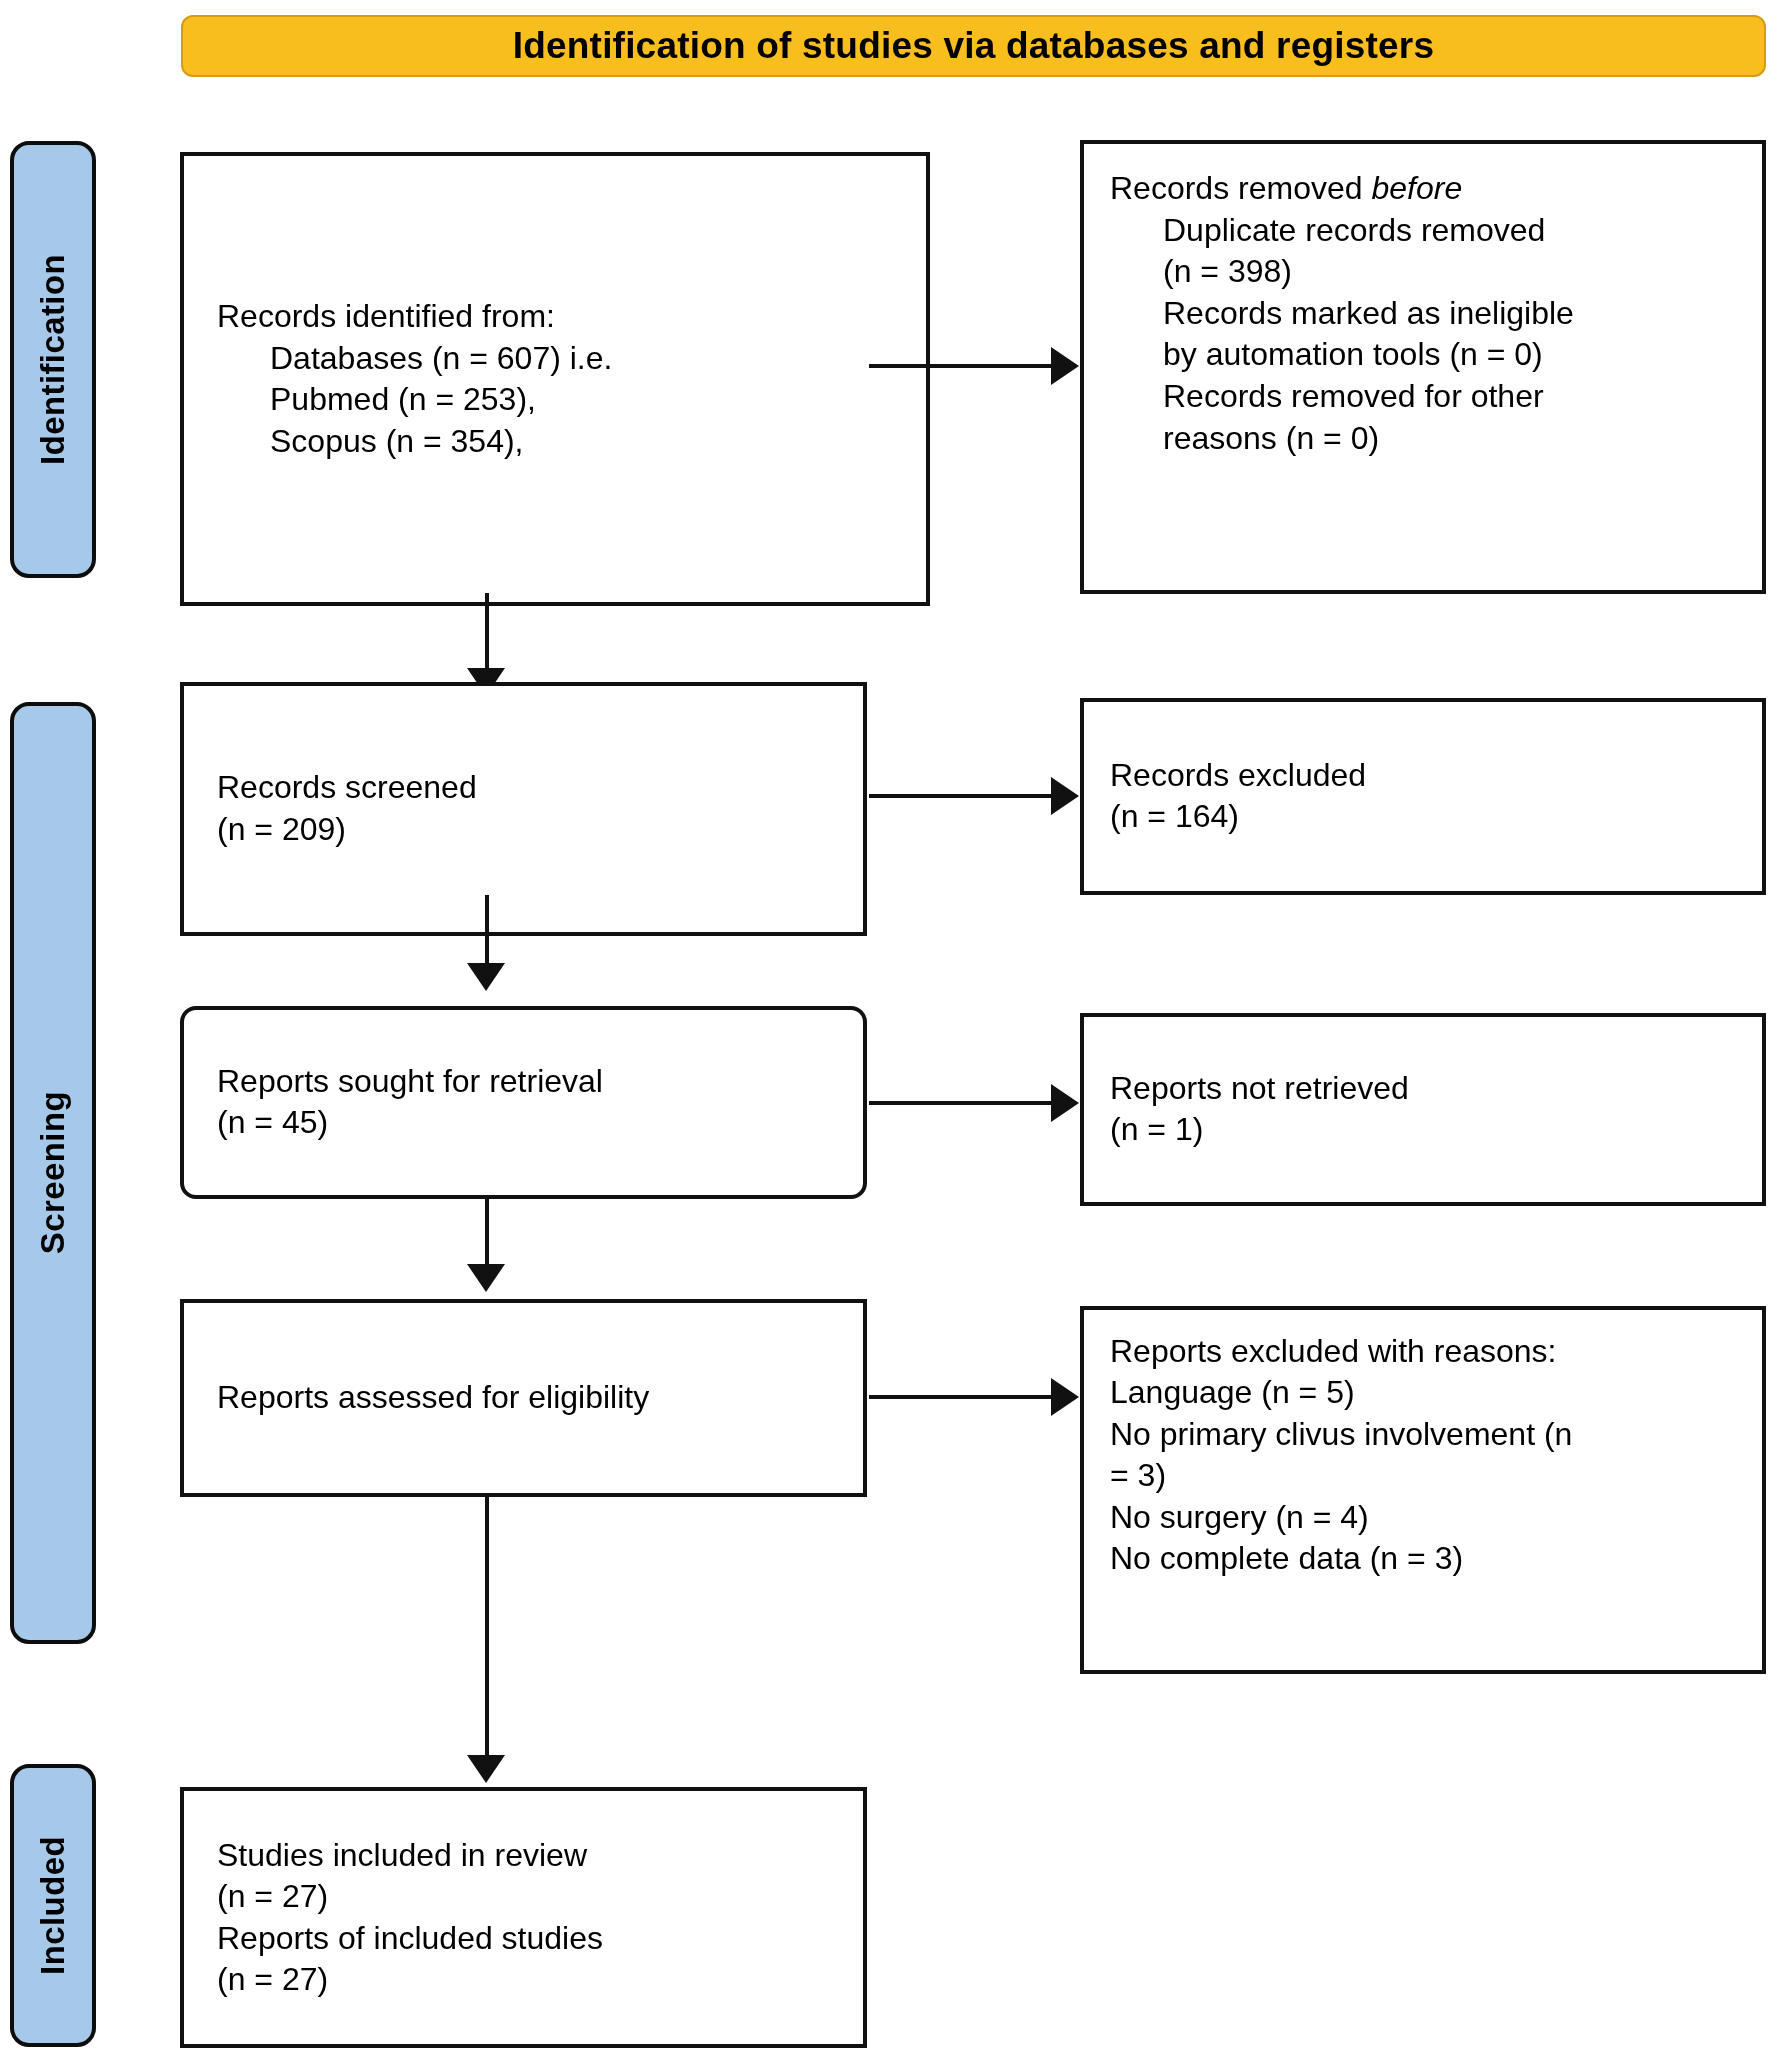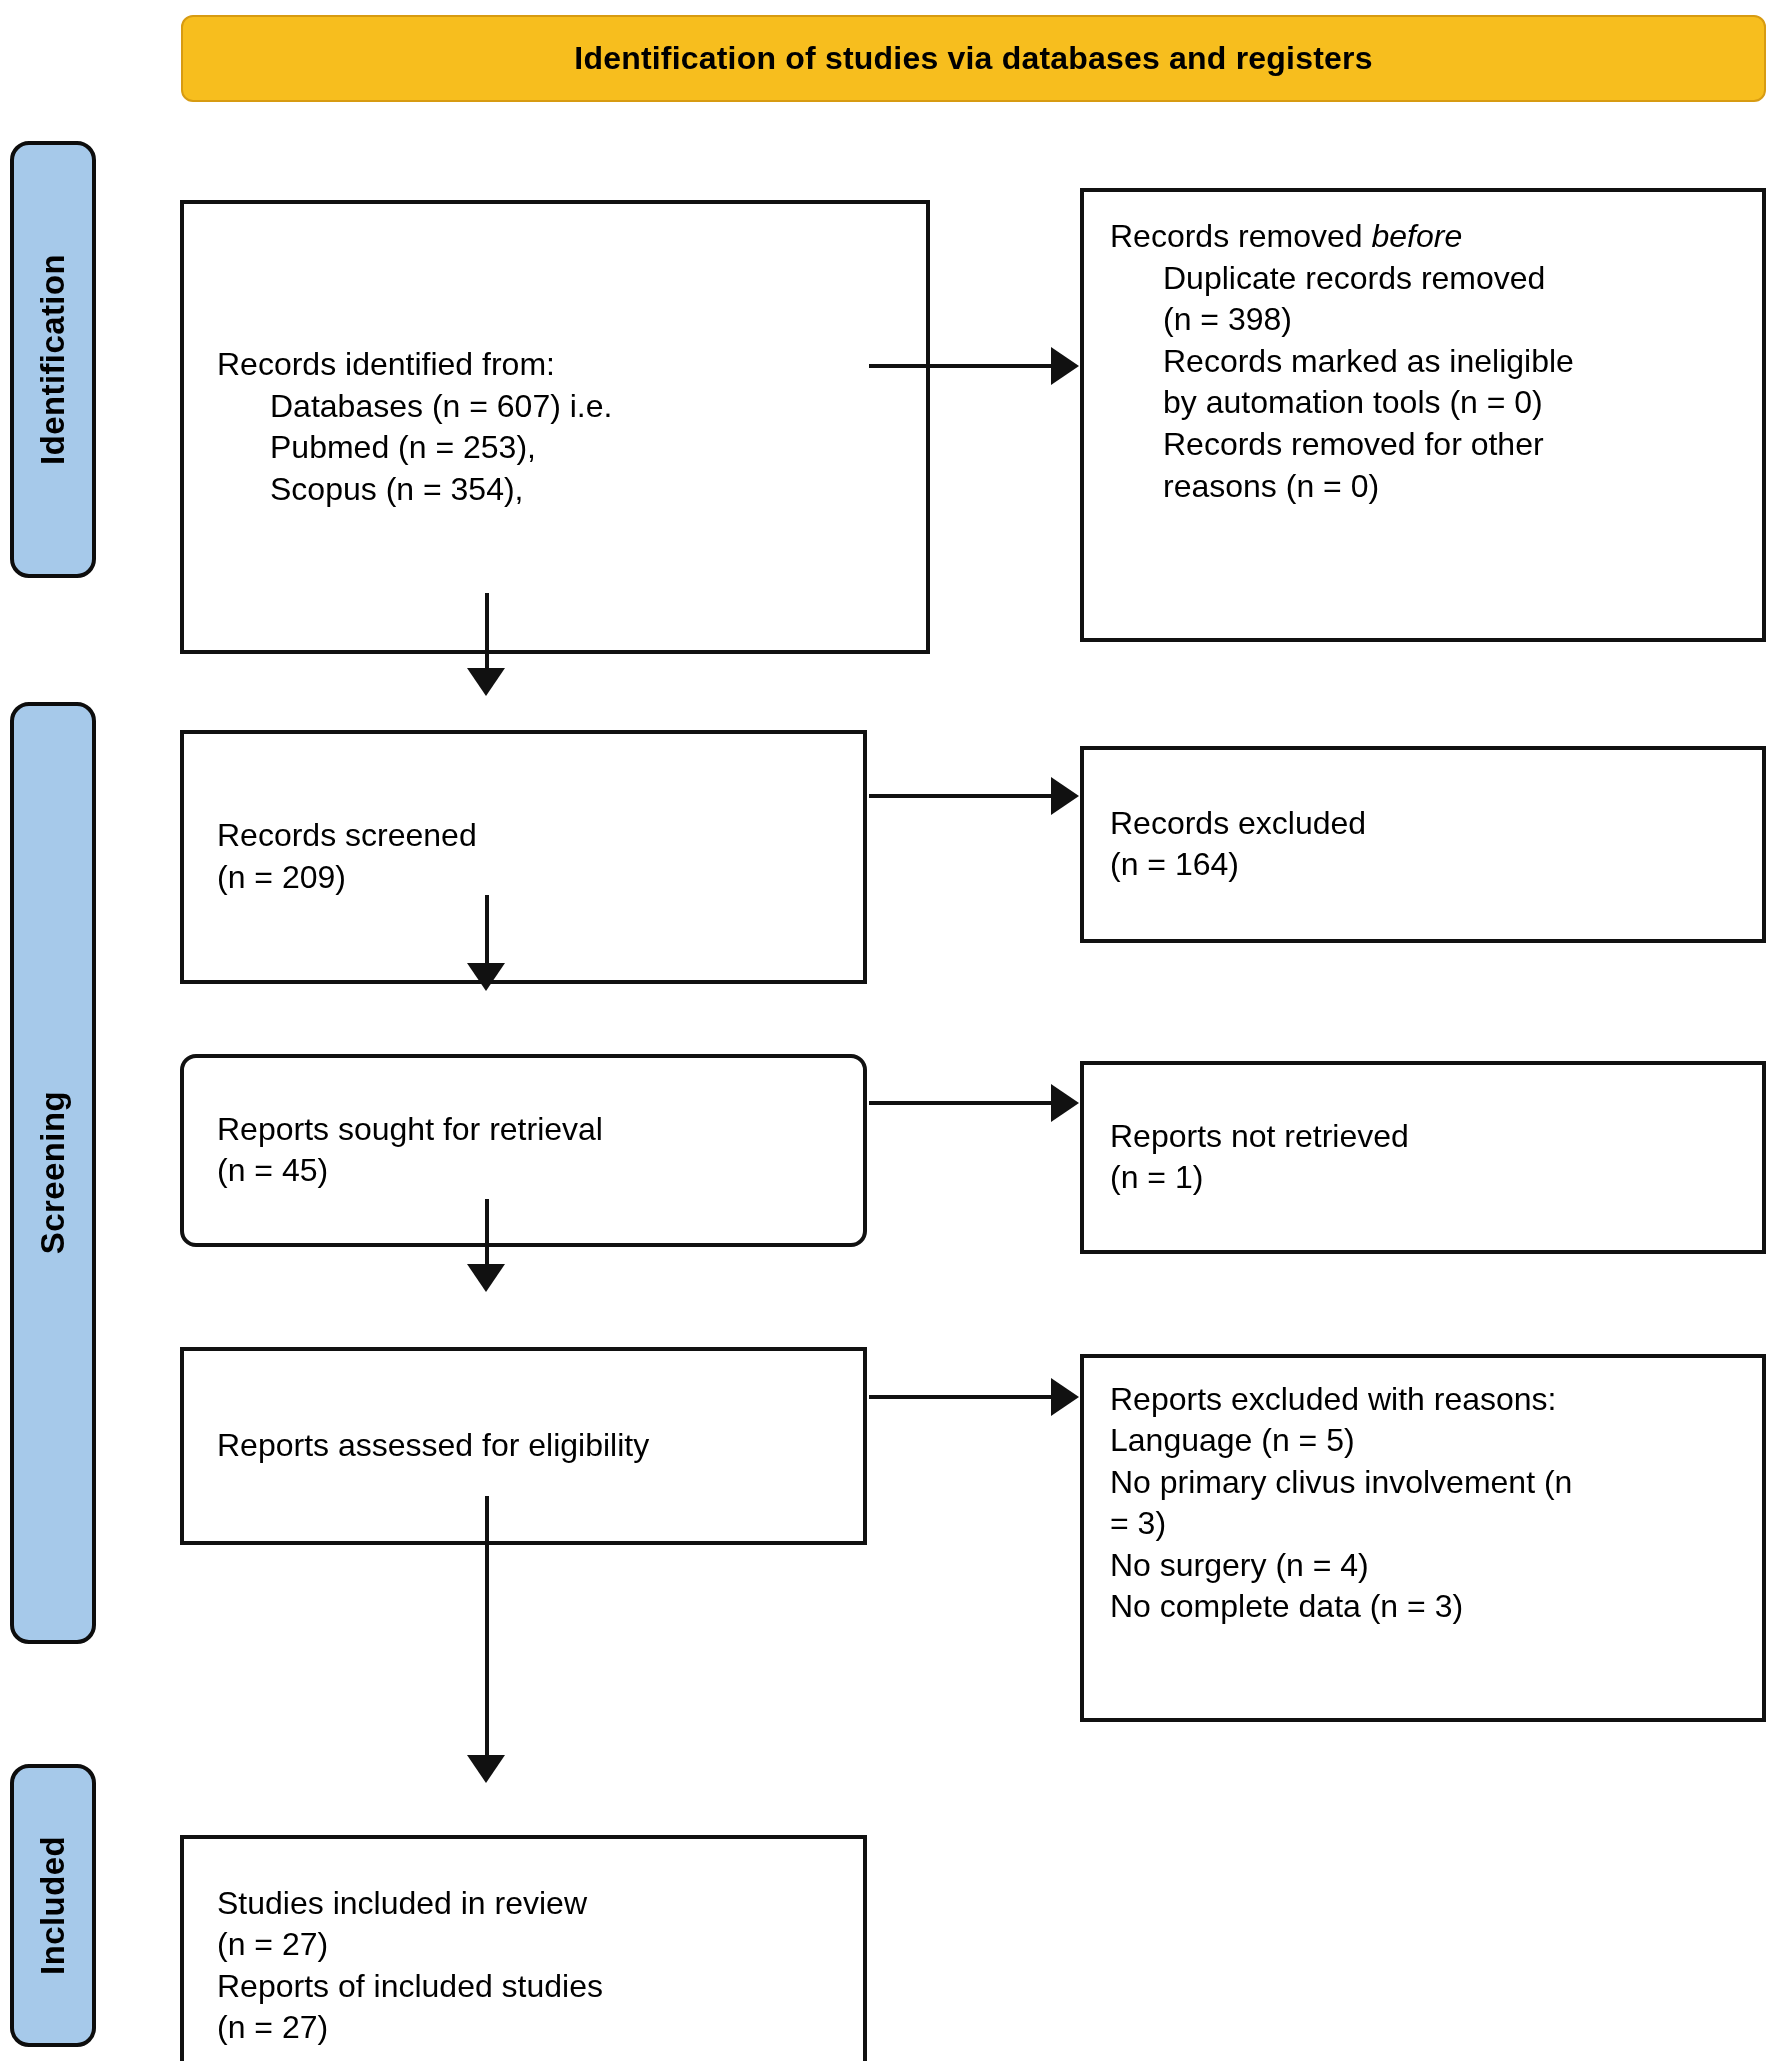--- a/index.html
+++ b/index.html
@@ -18,29 +18,29 @@
     background: #ffffff;
     overflow: hidden;
   }
 
   
   .banner {
     position: absolute;
     left: 181px;
     top: 15.4px;
     width: 1585px;
-    height: 87px;
+    height: 62px;
     background: #F7BE1E;
     border: 2.6px solid #D79B12;
     border-radius: 12px;
     box-sizing: border-box;
     display: flex;
     align-items: center;
     justify-content: center;
-    font-size: 32px;
+    font-size: 37px;
     font-weight: bold;
     letter-spacing: 0.2px;
     color: #000;
     text-align: center;
   }
 
   
   .stage {
     position: absolute;
     left: 10.3px;
@@ -63,21 +63,20 @@
     color: #000;
   }
 
   
   .box {
     position: absolute;
     background: #ffffff;
     border: 4.3px solid #111111;
     box-sizing: border-box;
     padding: 0;
-    margin-top: 48px;
   }
   .box .inner {
     position: absolute;
     left: 33px;
     right: 17px;
     font-size: 32px;
     line-height: 1.30;
     color: #000;
   }
   .box .inner.vcenter {

